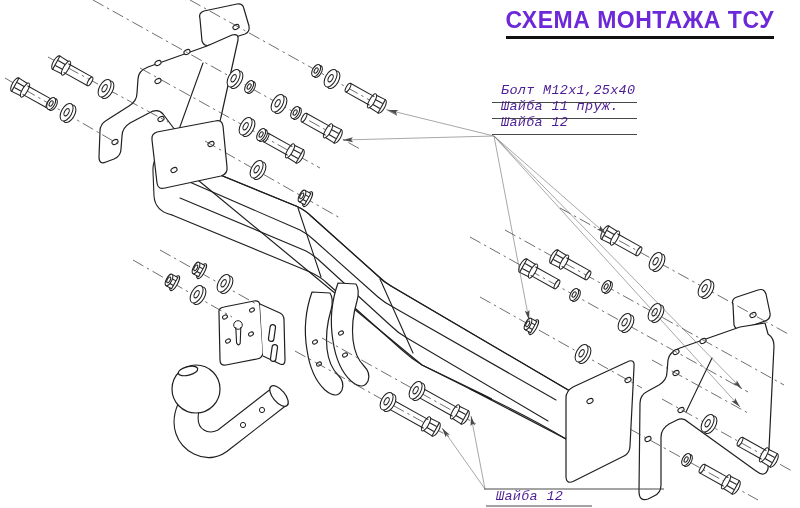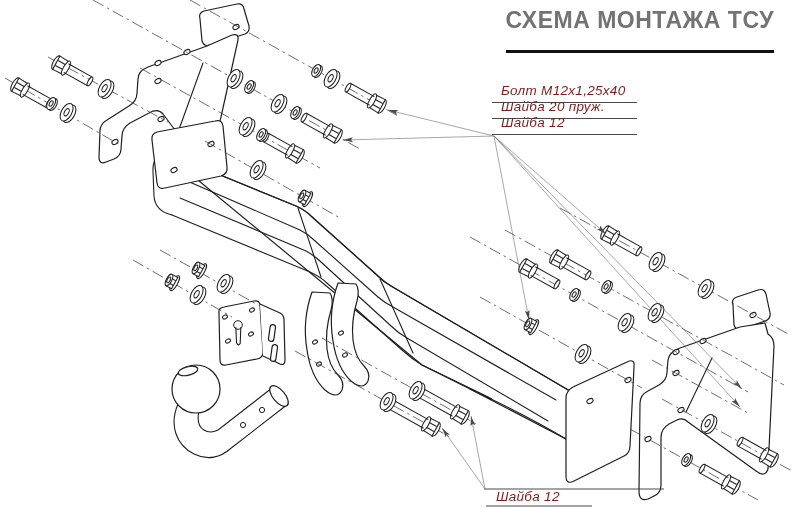--- a/index.html
+++ b/index.html
@@ -1,23 +1,23 @@
 <!DOCTYPE html>
 <html><head>
 <meta charset="utf-8">
 <style>
   html,body{margin:0;padding:0;background:#fff;}
   #page{position:relative;width:800px;height:508px;background:#fff;overflow:hidden;
         font-family:"Liberation Sans",sans-serif;}
   #drawing{position:absolute;left:0;top:0;}
   .title{position:absolute;top:7px;right:26px;font-size:23px;font-weight:800;
-         letter-spacing:.5px;color:#737373;border-bottom:3px solid #101010;
-         padding-bottom:16px;white-space:nowrap;}
-  .callout{position:absolute;font-family:Liberation Sans, sans-serif;font-style:italic;
-           font-size:13.5px;color:#7f1d1d;white-space:nowrap;letter-spacing:.3px;}
+         letter-spacing:.5px;color:#6d28d9;border-bottom:3px solid #101010;
+         padding-bottom:2px;white-space:nowrap;}
+  .callout{position:absolute;font-family:Liberation Mono, monospace;font-style:italic;
+           font-size:13.5px;color:#4c1d95;white-space:nowrap;letter-spacing:.3px;}
   .cu1{left:501px;top:83px;}
   .cu2{left:501px;top:99px;}
   .cu3{left:501px;top:115px;}
   .cl1{left:496px;top:468px;}
   .cl2{left:496px;top:489px;}
   svg .part{fill:#ffffff;stroke:#1f1f1f;stroke-width:1.2;stroke-linejoin:round;}
   svg .ln{fill:none;stroke:#1f1f1f;stroke-width:1.1;stroke-linecap:round;}
   svg .fst{fill:#ffffff;stroke:#222222;stroke-width:1.05;}
   svg .axis{stroke:#3d3d3d;stroke-width:.75;stroke-dasharray:12 4 2.5 4;fill:none;}
   svg .leader{stroke:#6b6b6b;stroke-width:.6;fill:none;}
@@ -222,18 +222,18 @@
       <use href="#arr" class="arr" transform="translate(742,389) rotate(-134.4)"></use>
       <use href="#arr" class="arr" transform="translate(740,407) rotate(-132.2)"></use>
       <use href="#arr" class="arr" transform="translate(442,428) rotate(54.8)"></use>
       <use href="#arr" class="arr" transform="translate(471,416) rotate(79.1)"></use>
     </g>
   </svg>
 
   <div class="title">СХЕМА МОНТАЖА ТСУ</div>
 
   <div class="callout cu1">Болт  М12х1,25х40</div>
-  <div class="callout cu2">Шайба  20  пруж.</div>
+  <div class="callout cu2">Шайба  11  пруж.</div>
   <div class="callout cu3">Шайба  12</div>
 
   <div class="callout cl2">Шайба  12</div>
 
 </div>
 
 </body></html>

